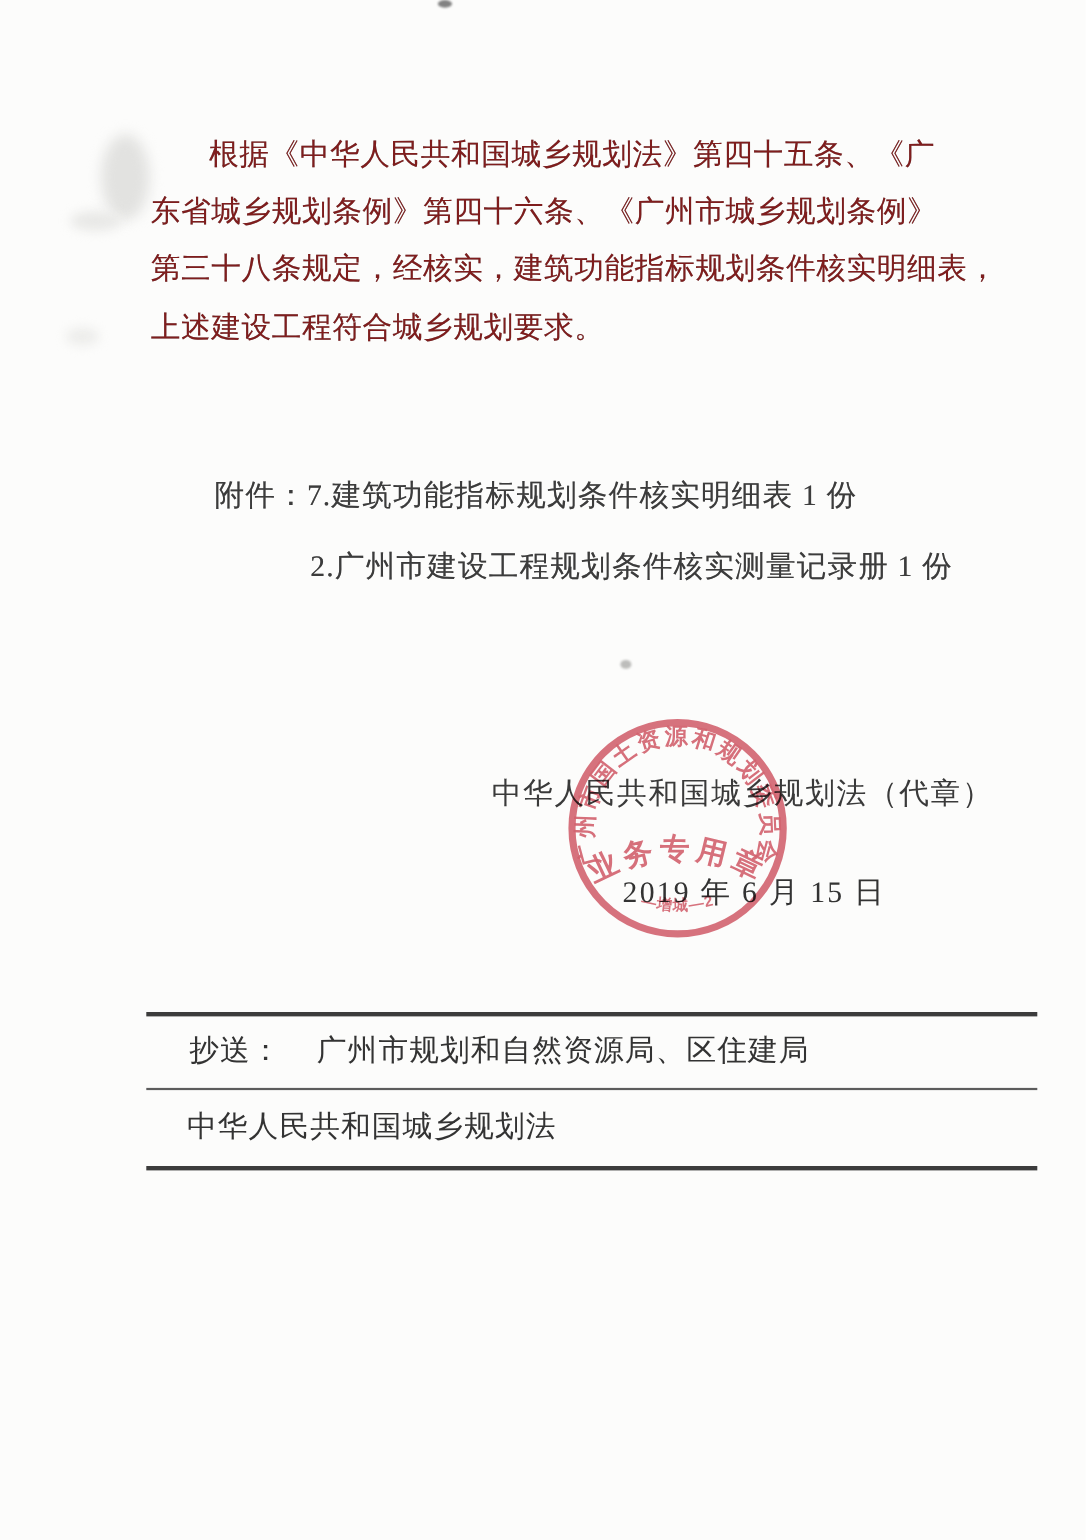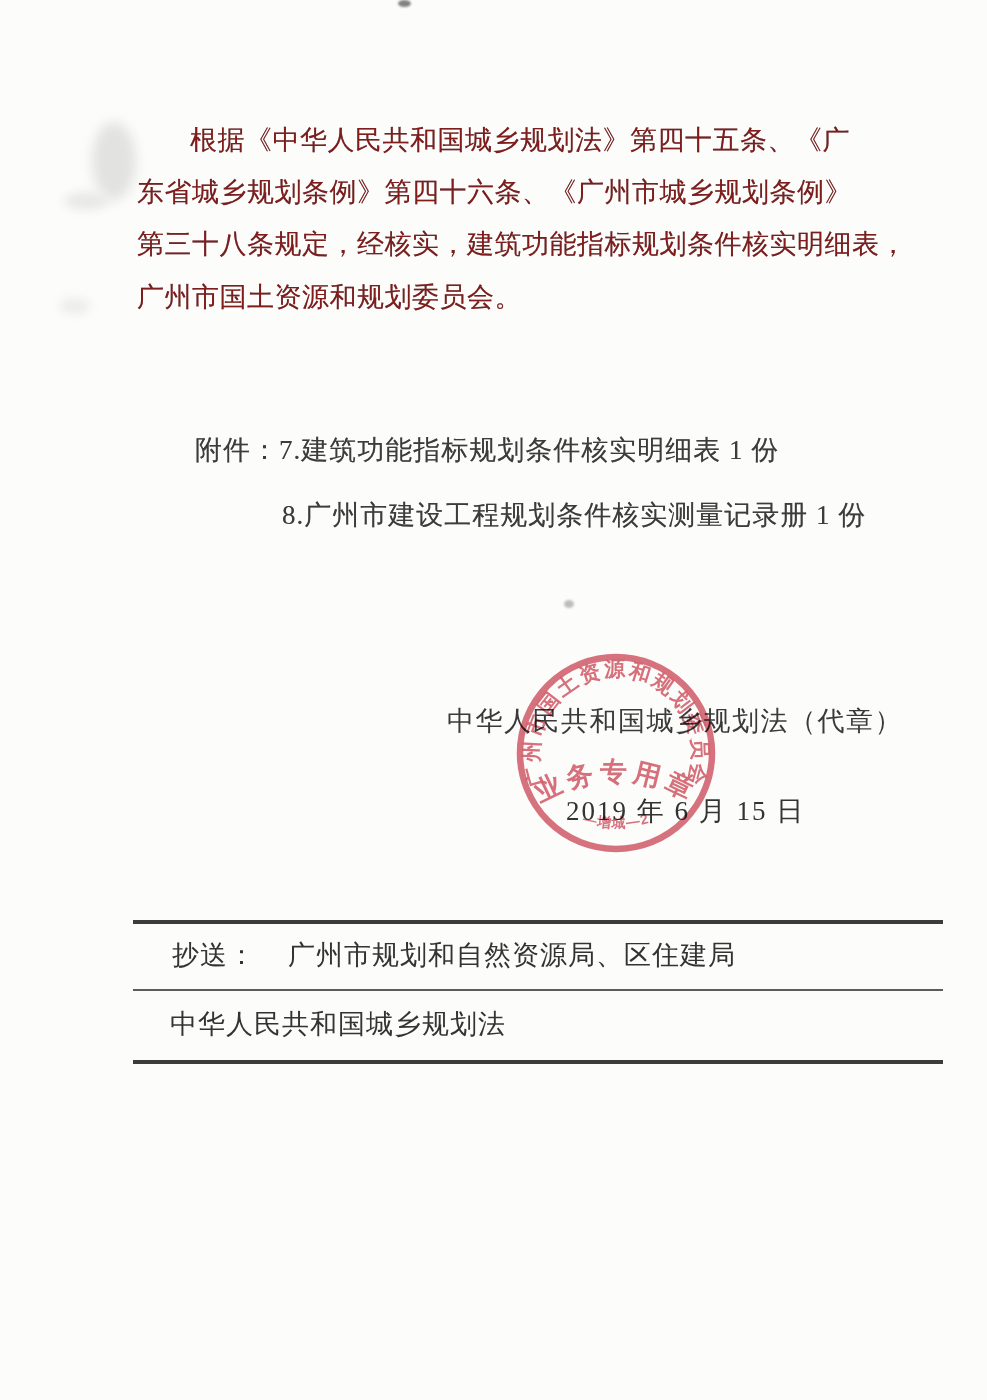--- a/index.html
+++ b/index.html
@@ -116,25 +116,25 @@
 <div class="abs artifact" id="mark-top"></div>
 <div class="abs artifact" id="smudge-left-1"></div>
 <div class="abs artifact" id="smudge-left-2"></div>
 <div class="abs artifact" id="smudge-left-3"></div>
 <div class="abs artifact" id="dot-center"></div>
 
 <div>
   <div class="abs para-line indent" id="pl1">根据《中华人民共和国城乡规划法》第四十五条、《广</div>
   <div class="abs para-line" id="pl2">东省城乡规划条例》第四十六条、《广州市城乡规划条例》</div>
   <div class="abs para-line" id="pl3">第三十八条规定，经核实，建筑功能指标规划条件核实明细表，</div>
-  <div class="abs para-line" id="pl4">广州市国土资源和规划委员会。</div>
+  <div class="abs para-line" id="pl4">上述建设工程符合城乡规划要求。</div>
 </div>
 
 <div class="abs attach-line" id="attach1">附件：7.建筑功能指标规划条件核实明细表 1 份</div>
-<div class="abs attach-line" id="attach2">8.广州市建设工程规划条件核实测量记录册 1 份</div>
+<div class="abs attach-line" id="attach2">2.广州市建设工程规划条件核实测量记录册 1 份</div>
 
 <div class="abs sig-org">中华人民共和国城乡规划法（代章）</div>
 <div class="abs sig-date">2019 年 6 月 15 日</div>
 
 <svg class="abs seal" viewBox="0 0 206 206">
   <defs>
     <path id="topArc" d="M 31.5 132 A 77 77 0 1 1 174.5 132"></path>
     <path id="bannerArc" d="M 25 154 Q 103 107 181 154"></path>
     <path id="codeArc" d="M 53 167 Q 103 188 153 167"></path>
   </defs>

